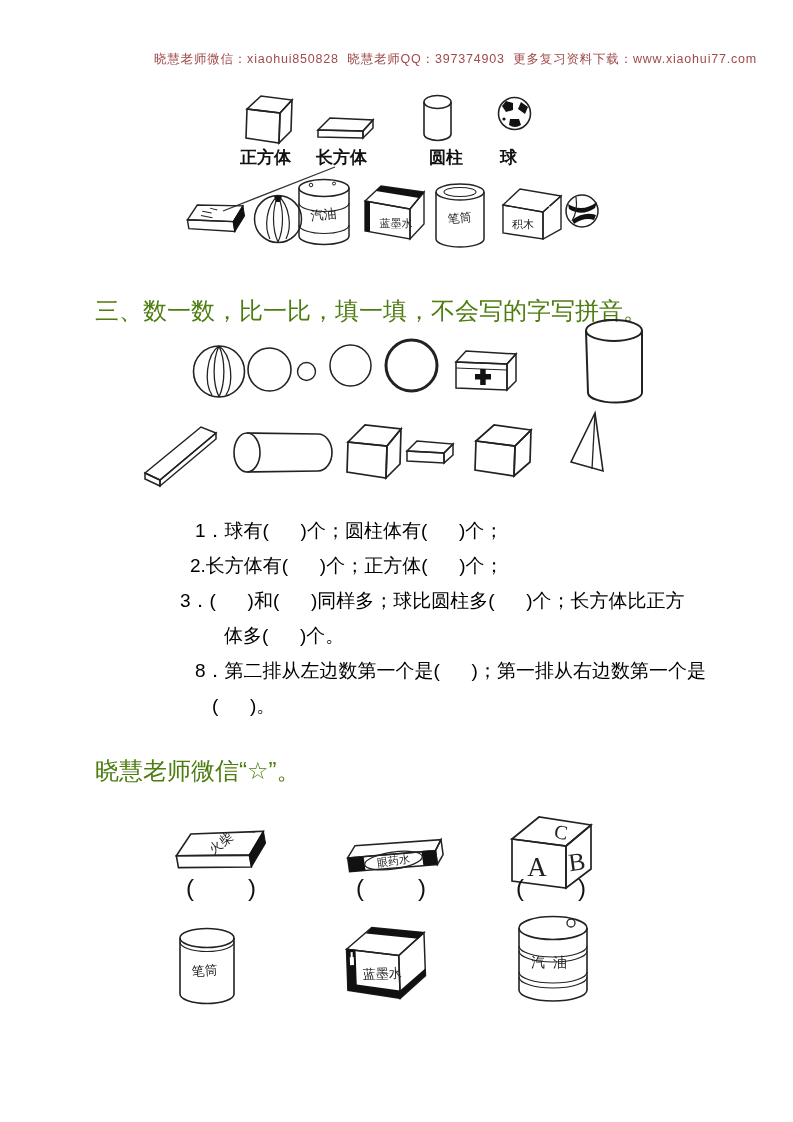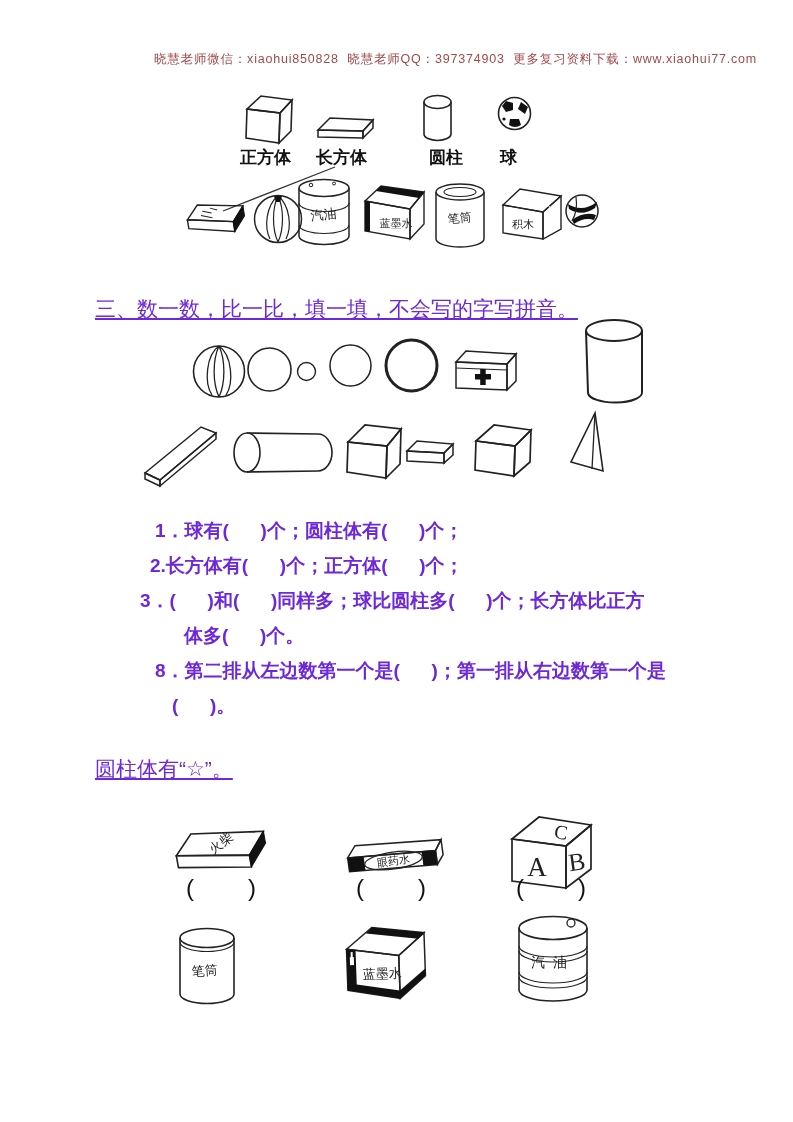--- a/index.html
+++ b/index.html
@@ -4,22 +4,22 @@
 <style>
   html,body{margin:0;padding:0;background:#ffffff;}
   .page{
     position:relative;width:793px;height:1122px;background:#ffffff;
     font-family:"Liberation Sans","DejaVu Sans",sans-serif;color:#1a1a1a;
     overflow:hidden;margin:0 auto;
   }
   .abs{position:absolute;}
   .hdr{font-size:12.5px;color:#a04a4a;letter-spacing:0.8px;white-space:pre;}
   .shape-label{font-weight:bold;font-size:17px;color:#111;}
-  .sec-title{font-size:21px;color:#6d28d9;white-space:pre;text-decoration:underline;}
-  .q{font-weight:bold;font-size:19px;color:#6d28d9;white-space:pre;}
+  .sec-title{font-size:24px;color:#4d7c0f;white-space:pre;}
+  .q{font-weight:normal;font-size:19px;color:#000000;white-space:pre;margin-left:40px;}
   .blank{font-size:24px;color:#111;white-space:pre;letter-spacing:2px;}
   svg{display:block;}
   svg text{fill:#222;font-family:"Liberation Sans","DejaVu Sans",sans-serif;}
   svg text.serif{font-family:"Liberation Serif","DejaVu Serif",serif;}
   .ln{stroke:#222;fill:none;}
 </style>
 </head>
 <body>
 
 <div class="page">
@@ -215,21 +215,21 @@
     </svg>
   </div>
 
   <div class="abs q" style="left:155px;top:518px;">1．球有(      )个；圆柱体有(      )个；</div>
   <div class="abs q" style="left:150px;top:553px;">2.长方体有(      )个；正方体(      )个；</div>
   <div class="abs q" style="left:140px;top:588px;">3．(      )和(      )同样多；球比圆柱多(      )个；长方体比正方</div>
   <div class="abs q" style="left:184px;top:623px;">体多(      )个。</div>
   <div class="abs q" style="left:155px;top:658px;">8．第二排从左边数第一个是(      )；第一排从右边数第一个是</div>
   <div class="abs q" style="left:172px;top:693px;">(      )。</div>
 
-  <div class="abs sec-title" style="left:95px;top:755px;">圆柱体有“☆”。</div>
+  <div class="abs sec-title" style="left:95px;top:755px;">晓慧老师微信“☆”。</div>
 
   <div class="abs" style="left:167px;top:816px;">
     <svg width="120" height="78" viewBox="0 0 120 78">
       <g transform="rotate(-10 60 39)">
         <polygon class="ln" points="10,31 28,12 100,22 82,43" stroke-width="1.6" fill="#fff"></polygon>
         <polygon class="ln" points="10,31 10,43 82,55 82,43" stroke-width="1.6" fill="#fff"></polygon>
         <polygon points="82,43 100,22 100,34 82,55" fill="#111" stroke="#111"></polygon>
         <text x="58" y="30" font-size="13" text-anchor="middle" transform="rotate(-28 58 30)">火柴</text>
       </g>
     </svg>

